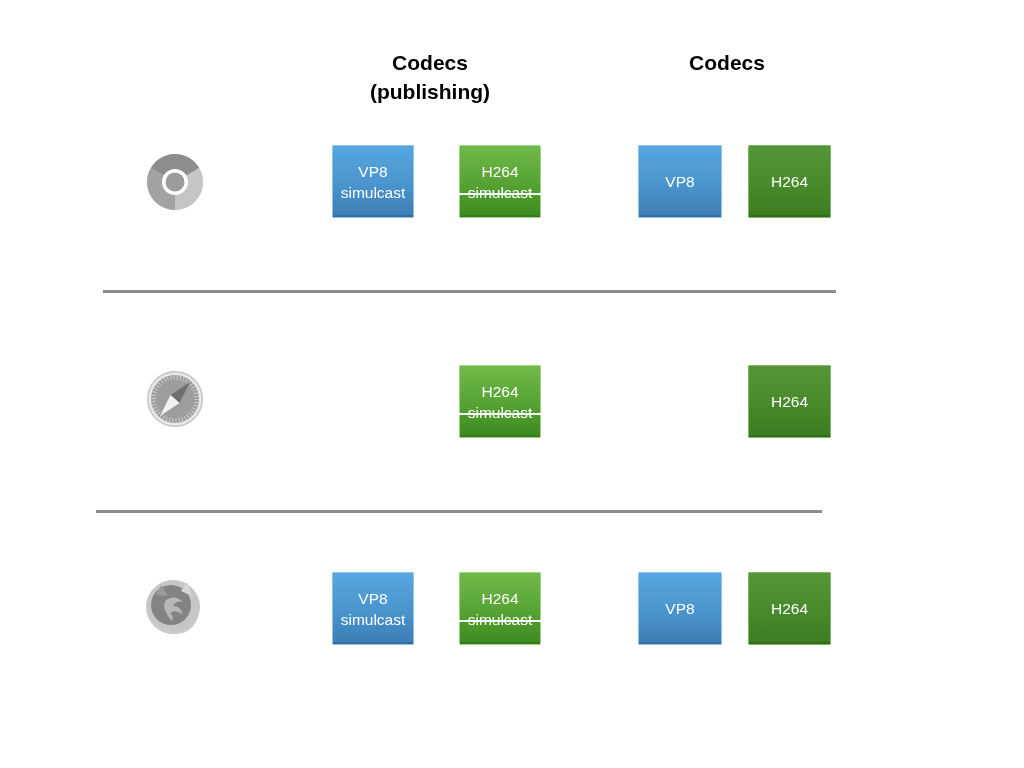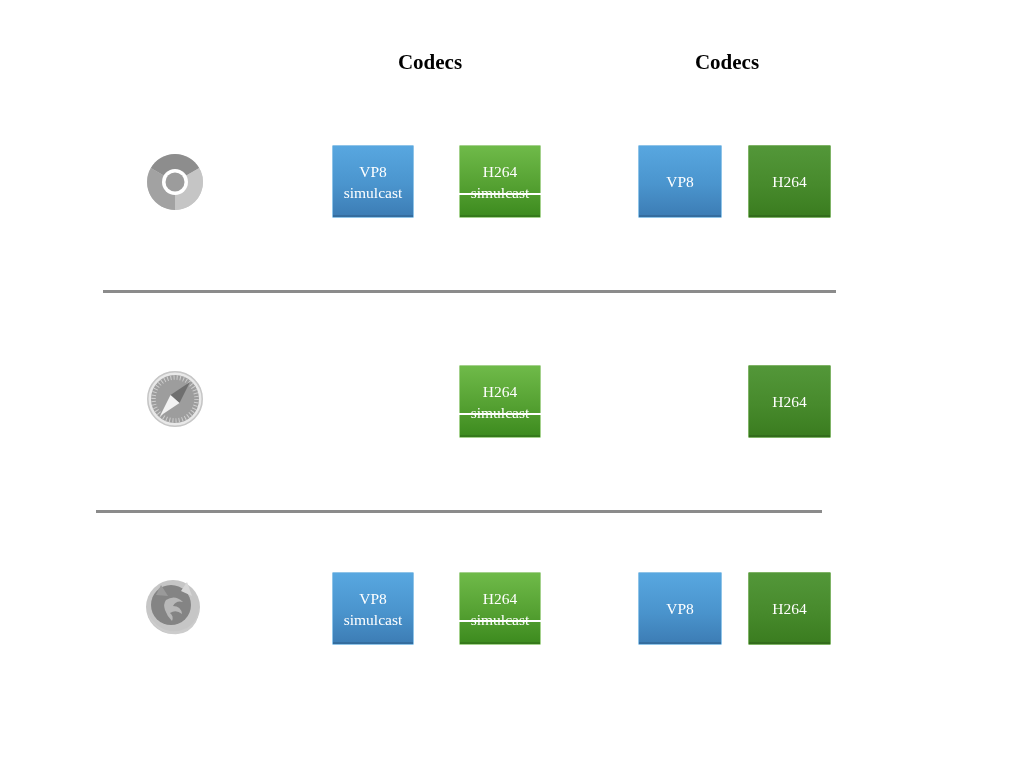--- a/index.html
+++ b/index.html
@@ -1,20 +1,20 @@
 <!DOCTYPE html>
 <html><head>
 <meta charset="utf-8">
 <style>
   html,body{margin:0;padding:0;background:#fff;}
   .slide{
     position:relative;
     width:1024px;height:768px;
     background:#ffffff;
-    font-family:Liberation Serif, serif;
+    font-family:Liberation Sans, sans-serif;
     overflow:hidden;
   }
   .col-header{
     position:absolute;
     width:220px;
     text-align:center;
     font-size:21px;
     font-weight:bold;
     color:#000;
     line-height:29px;
@@ -77,20 +77,21 @@
   .c-pub1{left:332px;} .c-pub2{left:459px;}
   .c-sub1{left:638px;width:84px;} .c-sub2{left:748px;width:83px;}
 </style>
 </head>
 <body>
 
 <div class="slide">
 
   <div class="col-header hdr-pub">
     <div>Codecs</div>
+    <div>(publishing)</div>
   </div>
   <div class="col-header hdr-sub">
     <div>Codecs</div>
   </div>
 
   <div class="browser-icon icon-chrome">
     <svg viewBox="0 0 60 60" width="60" height="60">
       <circle cx="30" cy="30" r="28" fill="#c9c9c9"></circle>
       <path d="M30 30 L5.8 16 A28 28 0 0 1 54.2 16 Z" fill="#8d8d8d"></path>
       <path d="M30 30 L5.8 16 A28 28 0 0 0 30 58 Z" fill="#a2a2a2"></path>

